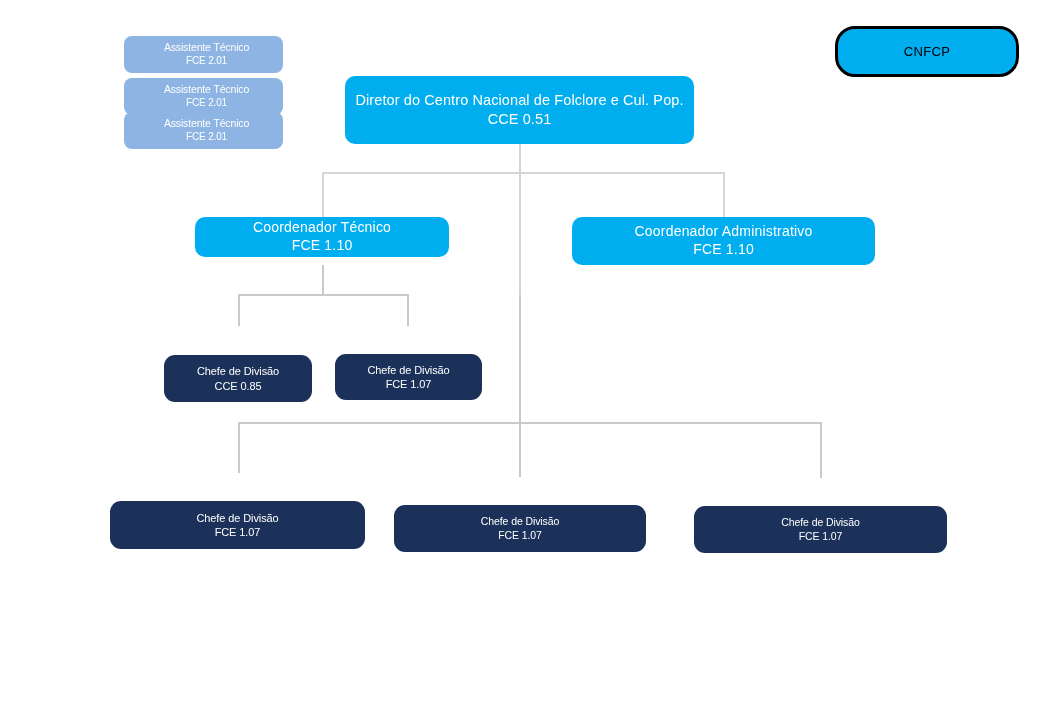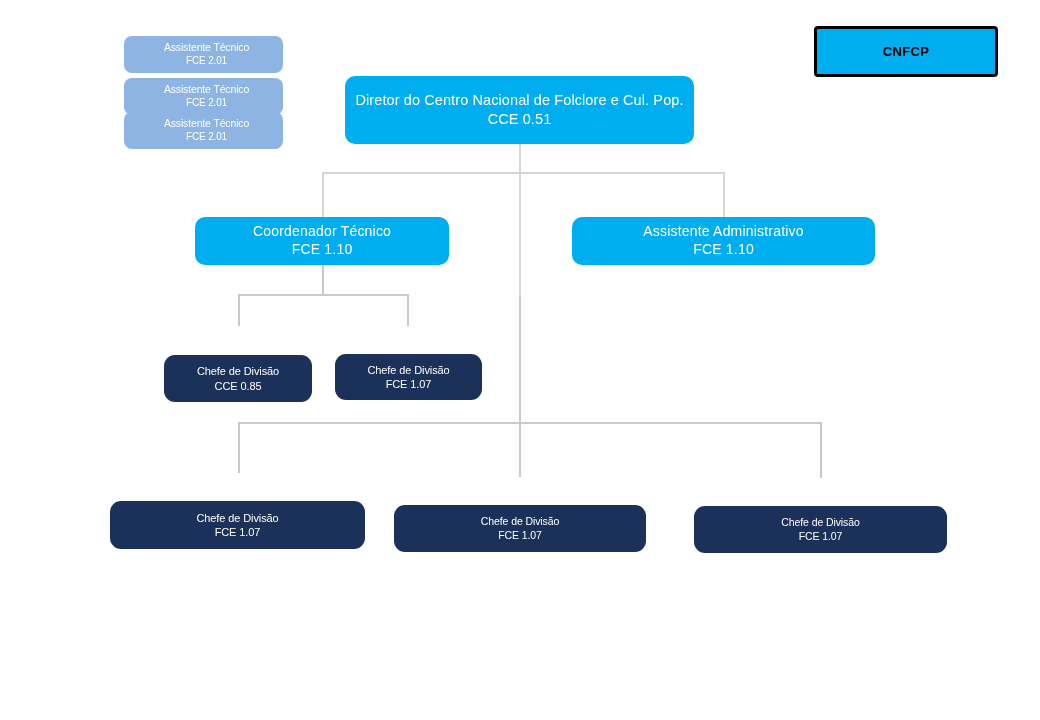--- a/index.html
+++ b/index.html
@@ -77,25 +77,26 @@
 
   
   .badge {
     position: absolute;
     box-sizing: border-box;
     display: flex;
     align-items: center;
     justify-content: center;
     background: #00aeef;
     border: 3px solid #000000;
-    border-radius: 4px;
+    border-radius: 20px;
     color: #000000;
     font-size: 13px;
-    font-weight: bold;
+    font-weight: normal;
     letter-spacing: 0.3px;
+    margin-left: 21px;
   }
 </style>
 </head>
 <body>
 
 <div id="chart-canvas">
 
   <div class="conn v soft" style="left:519px; top:130px; height:43px;"></div>
   <div class="conn v soft" style="left:519px; top:173px; height:122px;"></div>
   <div class="conn v" style="left:519px; top:295px; height:128px;"></div>
@@ -129,26 +130,26 @@
   <div class="node assist" style="left:124px; top:112px; width:159px; height:37px;">
     <span class="title">Assistente Técnico</span>
     <span class="code">FCE 2.01</span>
   </div>
 
   <div class="node cyan director" style="left:345px; top:76px; width:349px; height:68px;">
     <span class="title">Diretor do Centro Nacional de Folclore e Cul. Pop.</span>
     <span class="code">CCE 0.51</span>
   </div>
 
-  <div class="node cyan coord" style="left:195px; top:217px; width:254px; height:48px;">
+  <div class="node cyan coord" style="left:195px; top:217px; width:254px; height:40px;">
     <span class="title">Coordenador  Técnico</span>
     <span class="code">FCE 1.10</span>
   </div>
   <div class="node cyan coord" style="left:572px; top:217px; width:303px; height:48px;">
-    <span class="title">Assistente  Administrativo</span>
+    <span class="title">Coordenador  Administrativo</span>
     <span class="code">FCE 1.10</span>
   </div>
 
   <div class="node navy" style="left:164px; top:326px; width:148px; height:47px;">
     <span class="title">Chefe de Divisão</span>
     <span class="code">CCE 0.85</span>
   </div>
   <div class="node navy" style="left:335px; top:325px; width:147px; height:46px;">
     <span class="title">Chefe de Divisão</span>
     <span class="code">FCE 1.07</span>

